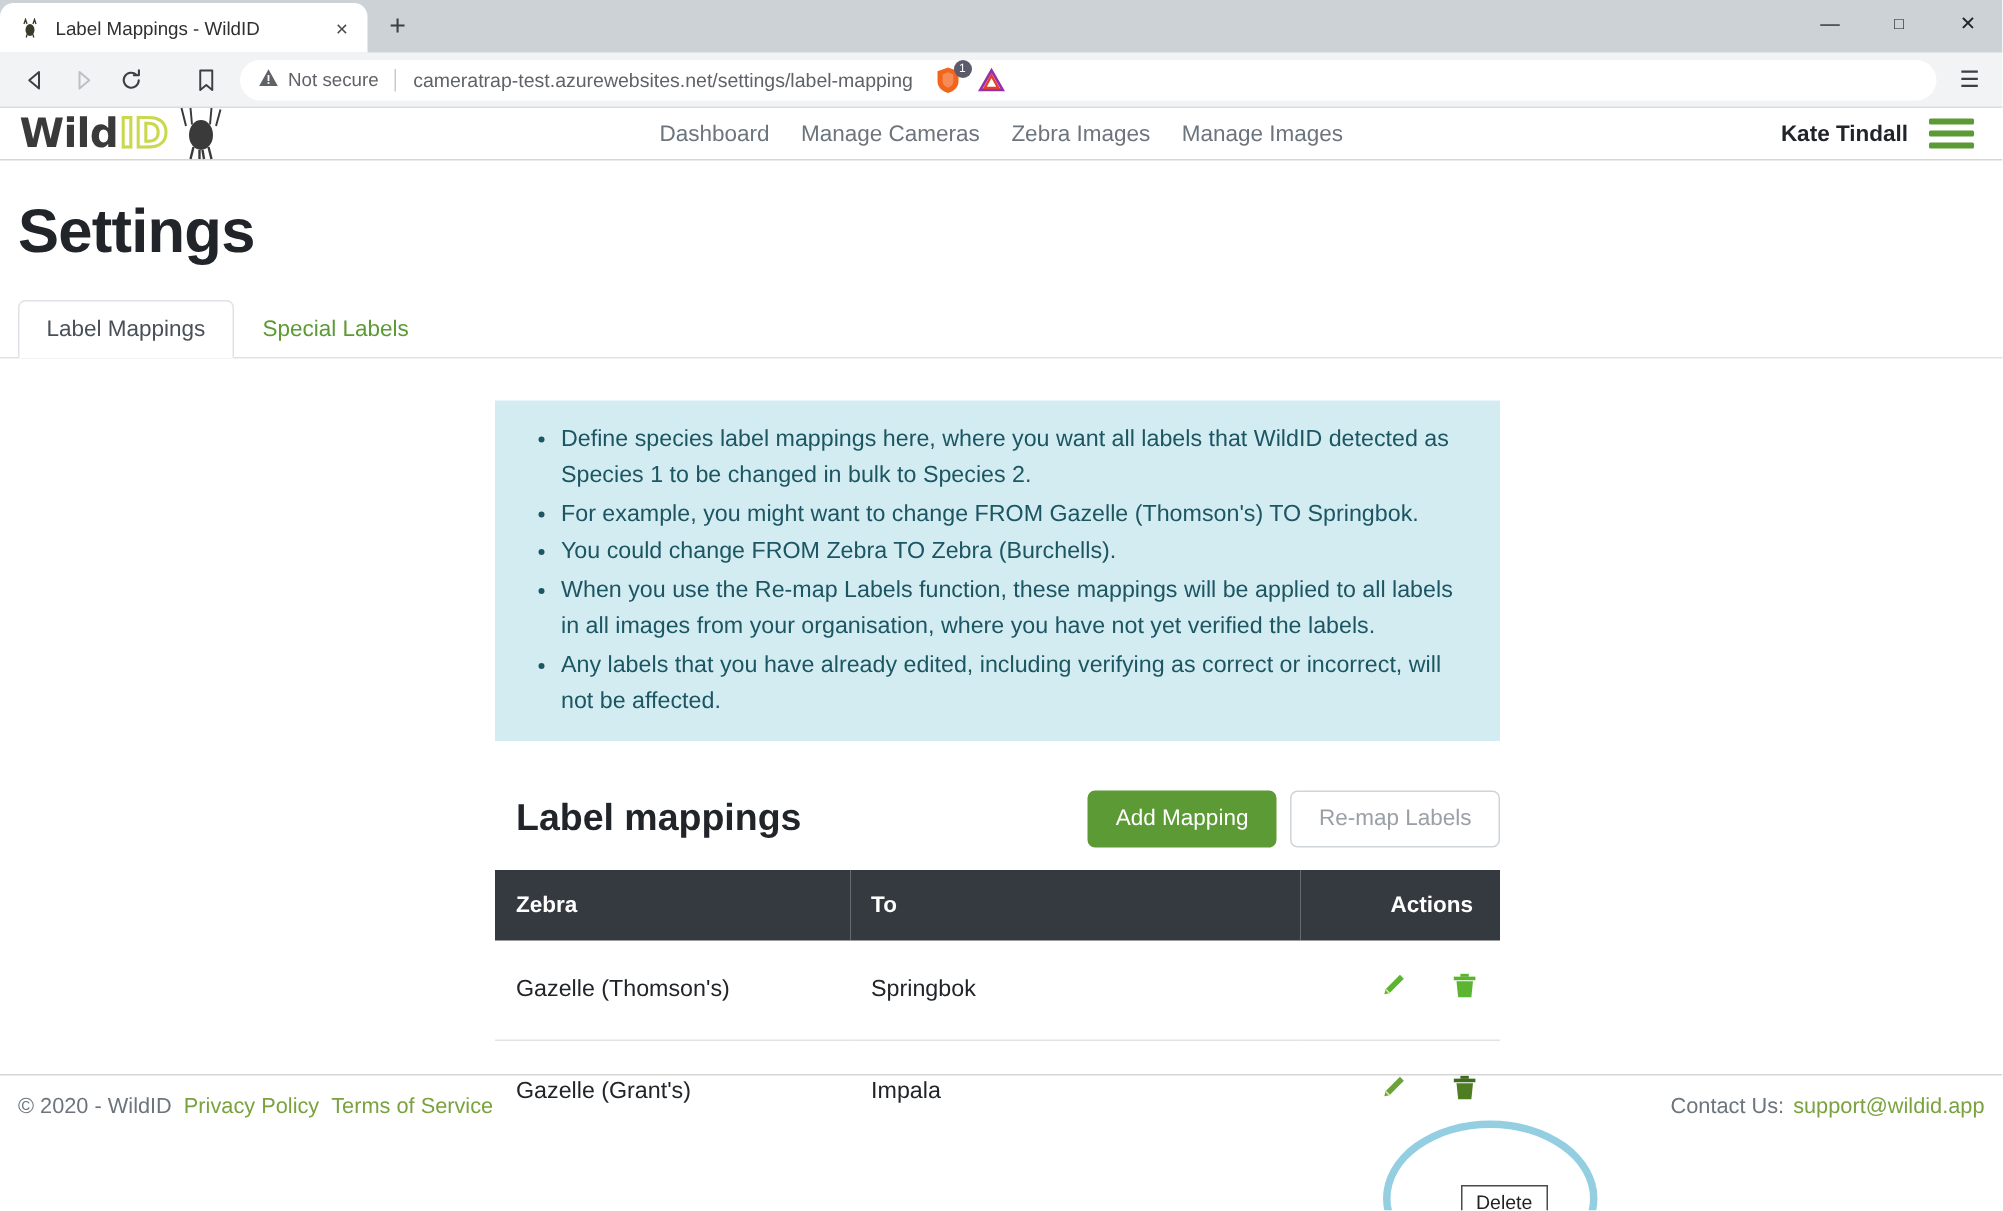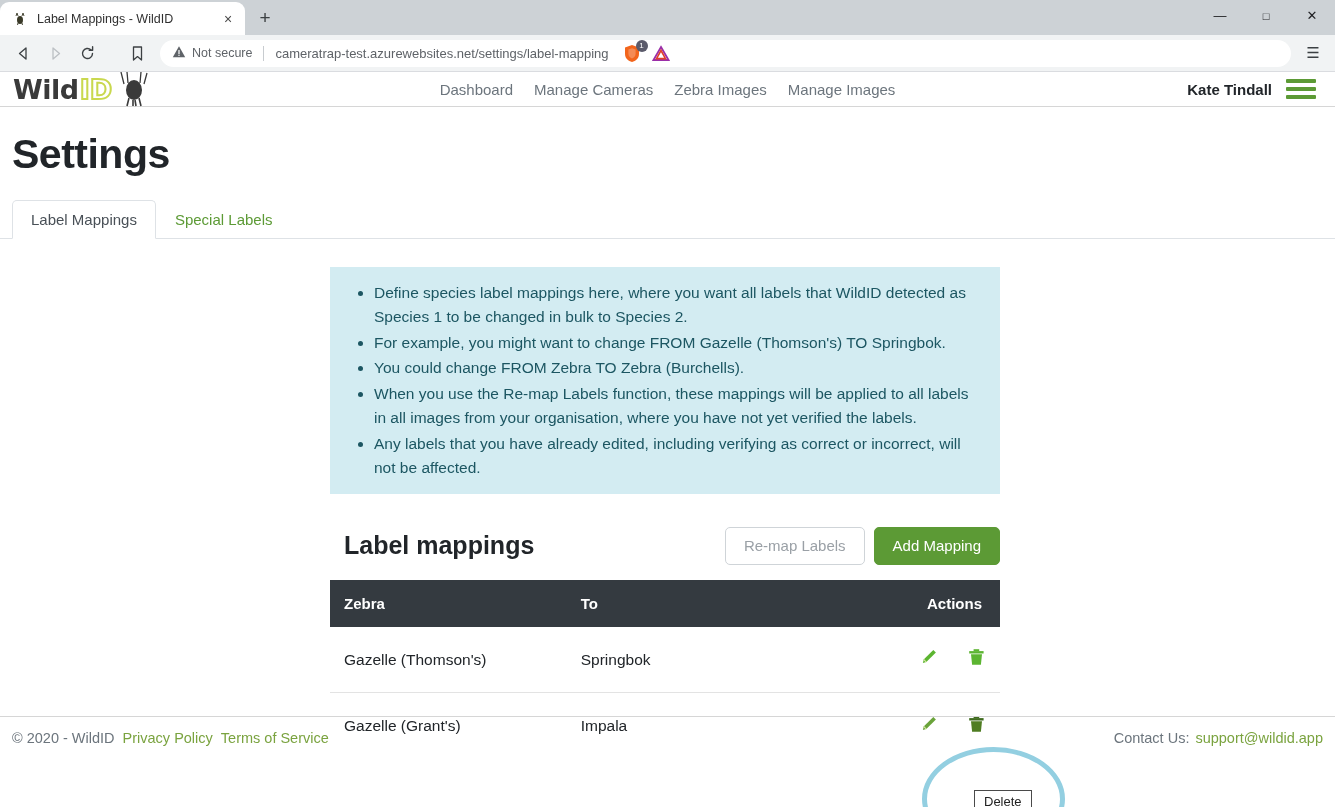--- a/index.html
+++ b/index.html
@@ -352,22 +352,22 @@
             <li>For example, you might want to change FROM Gazelle (Thomson's) TO Springbok.</li>
             <li>You could change FROM Zebra TO Zebra (Burchells).</li>
             <li>When you use the Re-map Labels function, these mappings will be applied to all labels in all images from your organisation, where you have not yet verified the labels.</li>
             <li>Any labels that you have already edited, including verifying as correct or incorrect, will not be affected.</li>
           </ul>
         </div>
 
         <div class="mappings-head">
           <span class="mappings-title">Label mappings</span>
           <span class="head-actions">
+            <button class="btn btn-green">Add Mapping</button>
             <button class="btn btn-outline">Re-map Labels</button>
-            <button class="btn btn-green">Add Mapping</button>
           </span>
         </div>
 
         <table class="mappings">
           <thead>
             <tr>
               <th>Zebra</th>
               <th>To</th>
               <th class="actions-col">Actions</th>
             </tr>

